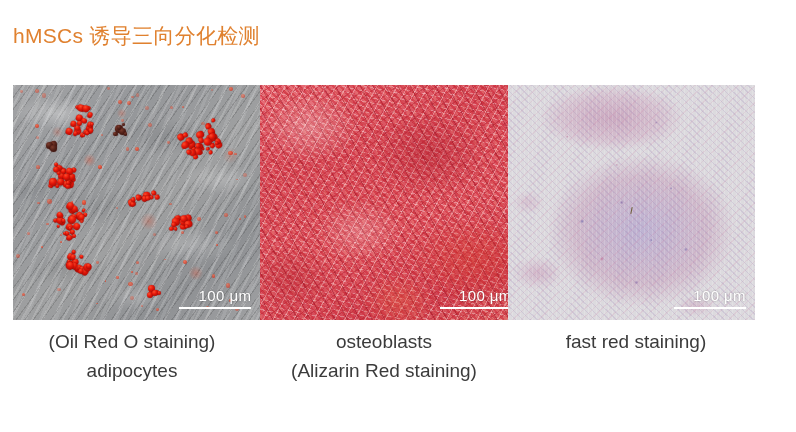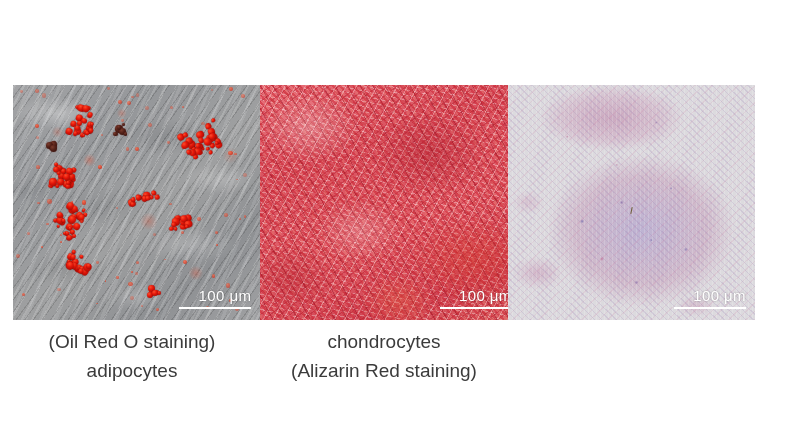--- a/index.html
+++ b/index.html
@@ -162,20 +162,21 @@
     white-space:nowrap;
   }
   .cap .ln{display:block;}
   .cap.c3 .ln{white-space:nowrap;}
 </style>
 </head>
 <body>
 
 <div id="figure">
 
+  <div class="title">hMSCs 诱导三向分化检测</div>
 
   <div class="panels">
 
     <div class="panel p1">
       <div class="tex p1-base"></div>
       <div class="tex p1-mottle"></div>
       <div class="tex p1-faint"></div>
       <div class="drops" id="oilred-drops">
           <div class="cluster" style="left: 57px; top: 18px; width: 26px; height: 36px; transform: rotate(20deg);">
             <i style="width: 4.21848px; height: 4.21848px; left: 0.930311px; top: 5.25649px;"></i>
@@ -470,20 +471,21 @@
     </div>
 
   </div>
 
   <div class="captions">
     <div class="cap c1">
       <span class="ln">(Oil Red O staining)</span>
       <span class="ln">adipocytes</span>
     </div>
     <div class="cap c2">
-      <span class="ln">chondrocytes</span>
+      <span class="ln">osteoblasts</span>
       <span class="ln">(Alizarin Red staining)</span>
     </div>
     <div class="cap c3">
+      <span class="ln">fast red staining)</span>
     </div>
   </div>
 
 </div>
 
 </body></html>

